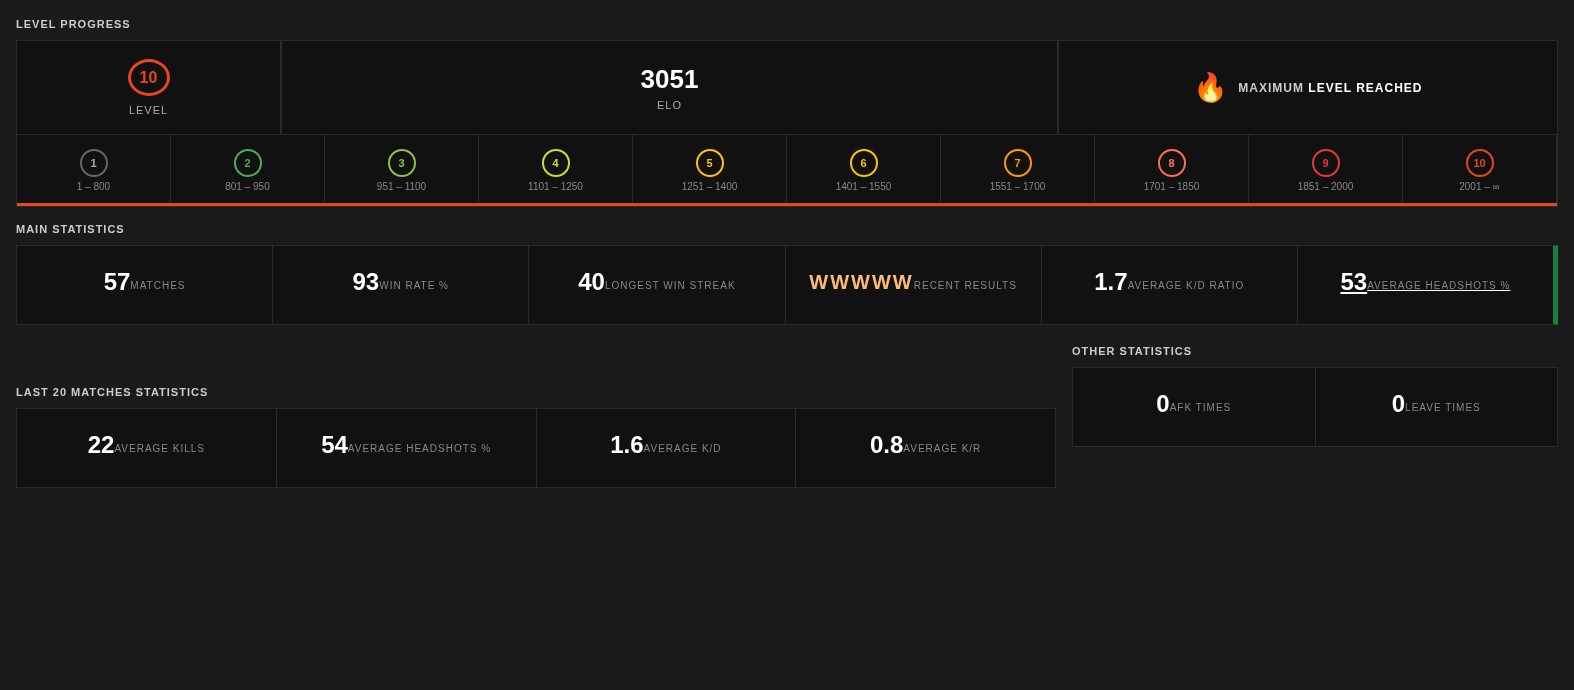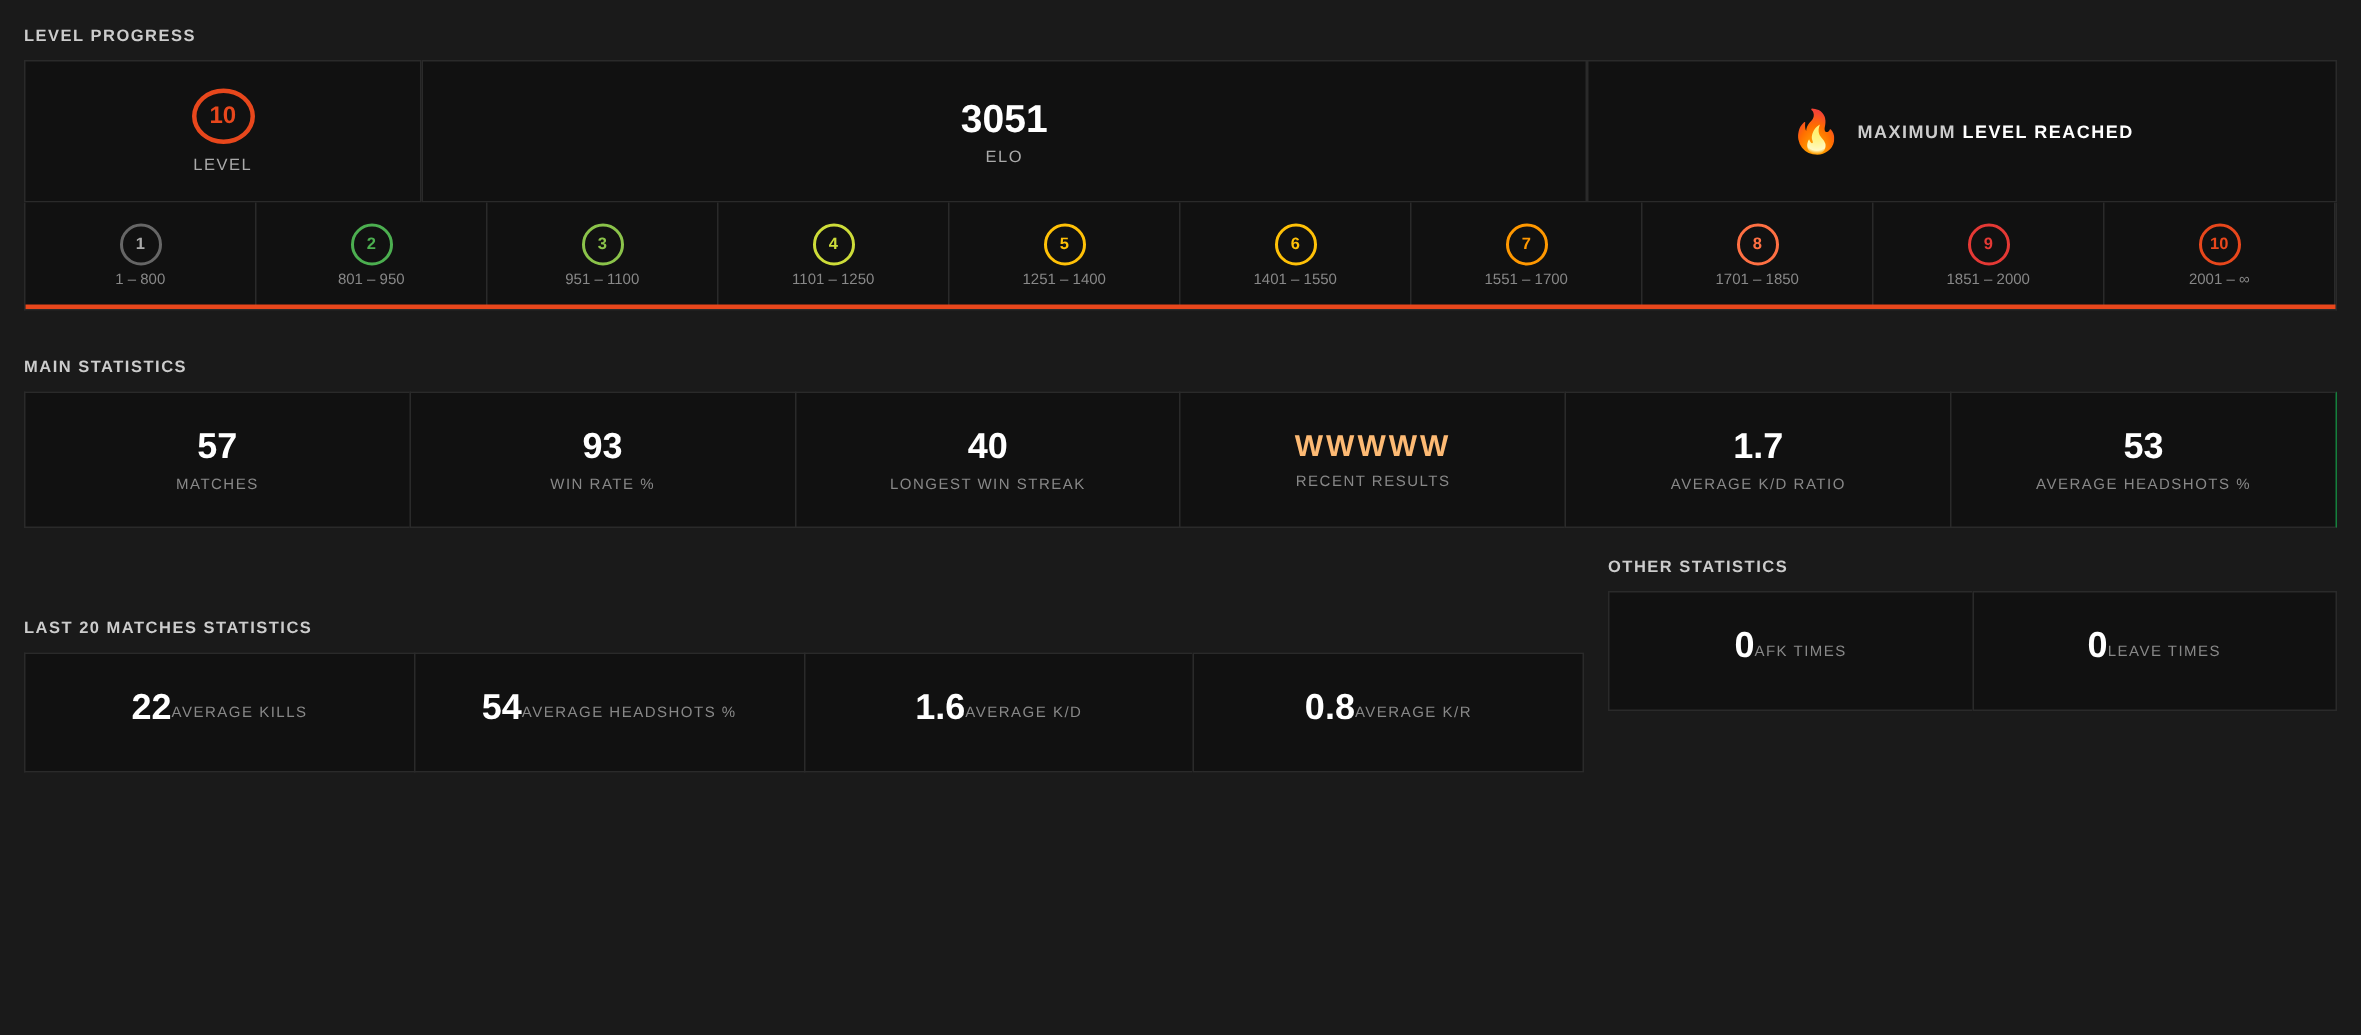--- a/index.html
+++ b/index.html
@@ -19,21 +19,21 @@
       font-size: 11px;
       font-weight: bold;
       letter-spacing: 1px;
       color: #ccc;
       margin-bottom: 10px;
       text-transform: uppercase;
     }
 
     
     .level-progress-section {
-      margin-bottom: 32px;
+      margin-bottom: 16px;
     }
 
     .level-progress-top {
       display: flex;
       gap: 0;
       margin-bottom: 0;
     }
 
     .lp-block {
       background: #111;
@@ -177,29 +177,29 @@
       display: flex;
       gap: 0;
     }
 
     .stat-card {
       flex: 1;
       background: #111;
       border: 1px solid #2a2a2a;
       border-right: none;
       display: flex;
-      flex-direction: column;
       align-items: center;
       justify-content: center;
       padding: 22px 16px;
       min-height: 75px;
     }
 
     .stat-card:last-child {
-      border-right: 1px solid #15803d;
+      border-right: 5px solid #15803d;
+      text-decoration: underline;
     }
 
     .stat-value {
       font-size: 24px;
       font-weight: bold;
       color: #fff;
       margin-bottom: 6px;
     }
 
     .stat-value.green {

